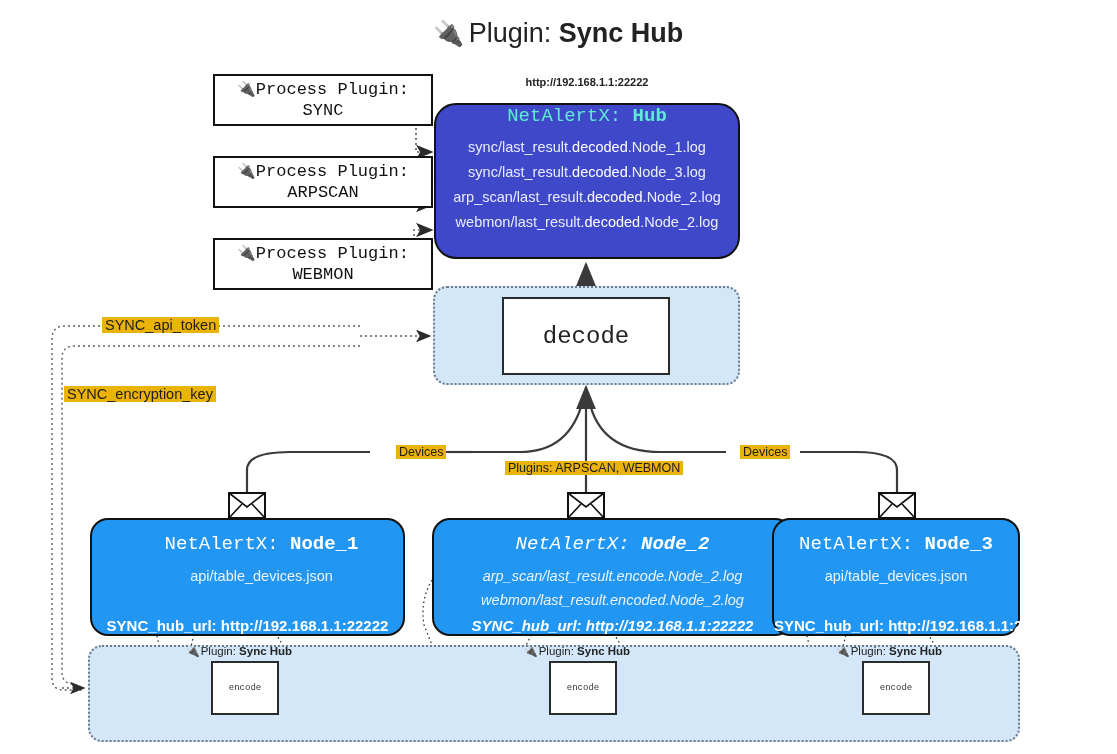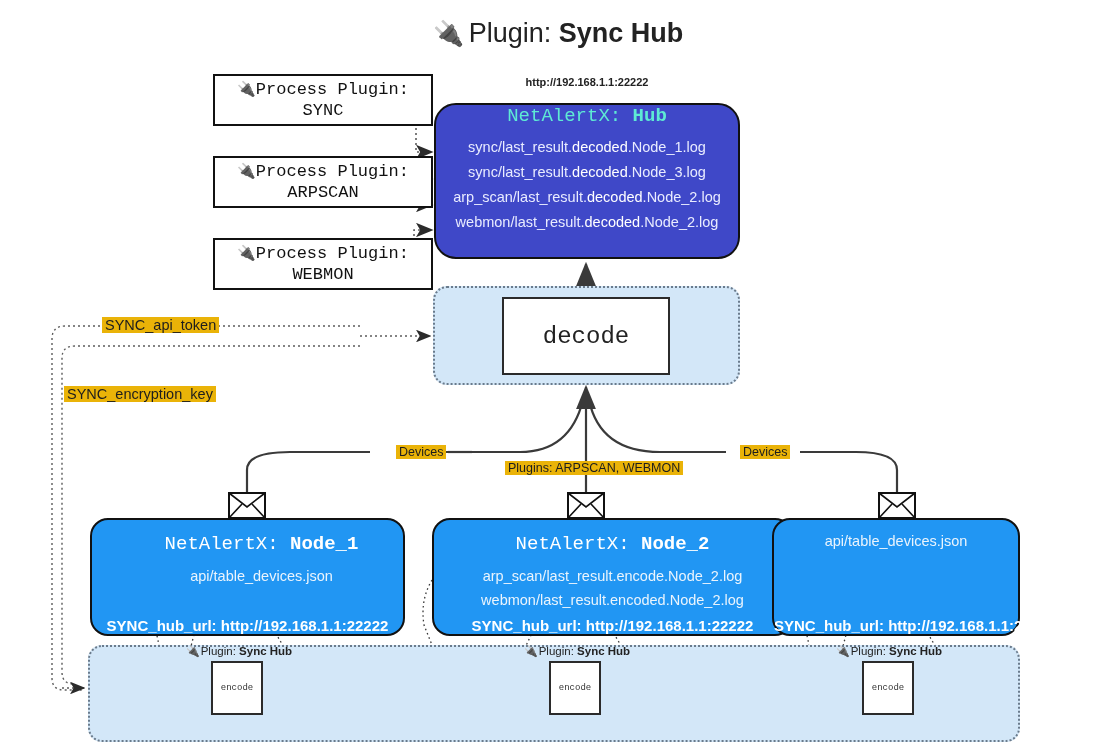--- a/index.html
+++ b/index.html
@@ -169,21 +169,21 @@
     position: absolute;
     left: 88px; top: 645px;
     width: 932px; height: 97px;
     background: #d3e7f8;
     border: 2px dotted #6a7b8c;
     border-radius: 14px;
     z-index: 3;
   }
   .encode-box {
     position: absolute;
-    width: 52px; height: 54px;
+    width: 68px; height: 54px;
     background: #ffffff;
     border: 2px solid #2b2b2b;
     display: flex;
     align-items: center;
     justify-content: center;
     font-family: "Liberation Mono", monospace;
     font-size: 9px;
     color: #333333;
     z-index: 6;
   }
@@ -358,32 +358,35 @@
   <div class="node-box" style="left:90px; top:518px; width:315px; height:118px;padding-left:28px;">
     <div class="node-title">
       <span>NetAlertX: </span><span class="strong">Node_1</span>
     </div>
     <div class="node-lines">
       <div class="node-line">api/table_devices.json</div>
     </div>
     <div class="node-foot">SYNC_hub_url: http://192.168.1.1:22222</div>
   </div>
 
-  <div class="node-box" style="left:432px; top:518px; width:361px; height:118px;">
+  <div class="node-box" style="left:432px; top:518px; width:361px; height:118px;font-style:italic;">
     <div class="node-title">
       <span>NetAlertX: </span><span class="strong">Node_2</span>
     </div>
     <div class="node-lines">
       <div class="node-line">arp_scan/last_result.encode.Node_2.log</div>
       <div class="node-line">webmon/last_result.encoded.Node_2.log</div>
     </div>
     <div class="node-foot">SYNC_hub_url: http://192.168.1.1:22222</div>
   </div>
 
   <div class="node-box" style="left:772px; top:518px; width:248px; height:118px;">
+    <div class="node-title">
+      <span>NetAlertX: </span><span class="strong">Node_3</span>
+    </div>
     <div class="node-lines">
       <div class="node-line">api/table_devices.json</div>
     </div>
     <div class="node-foot">SYNC_hub_url: http://192.168.1.1:22222</div>
   </div>
 
   <div id="bottom-group"></div>
 
   <div class="encode-label" style="left:186px; top:645px;">
     <span class="plug">🔌</span><span>Plugin: </span><span class="strong">Sync Hub</span>

